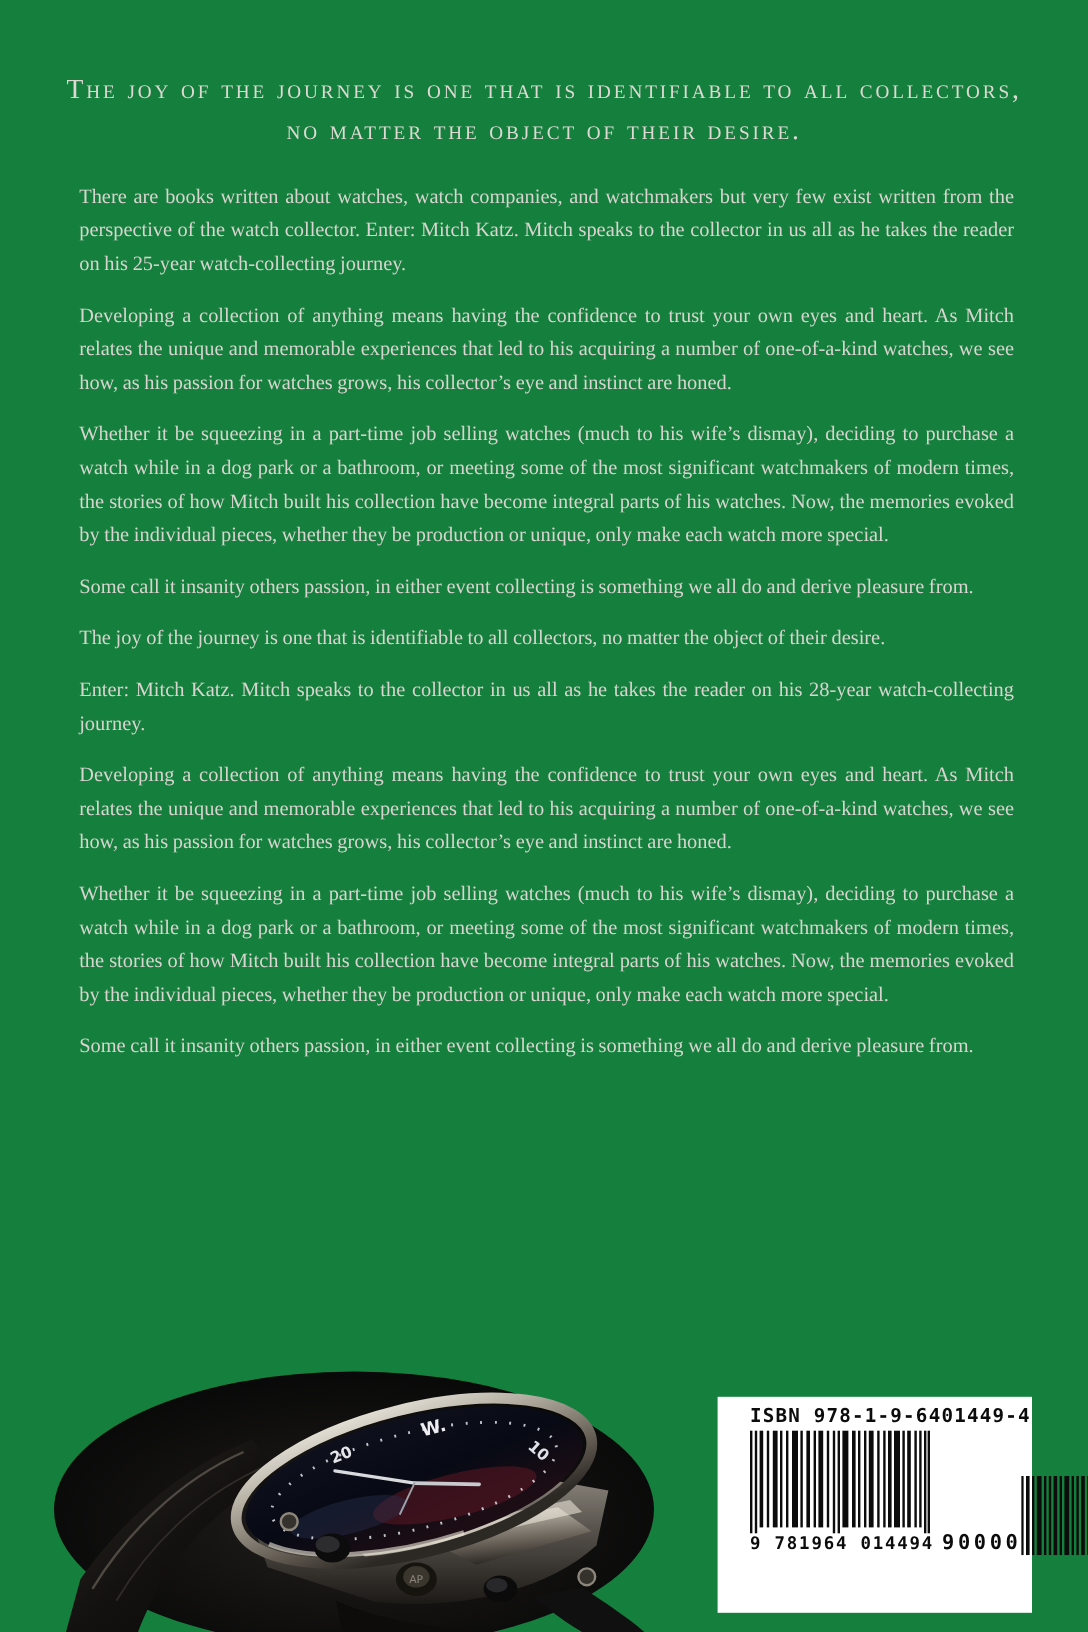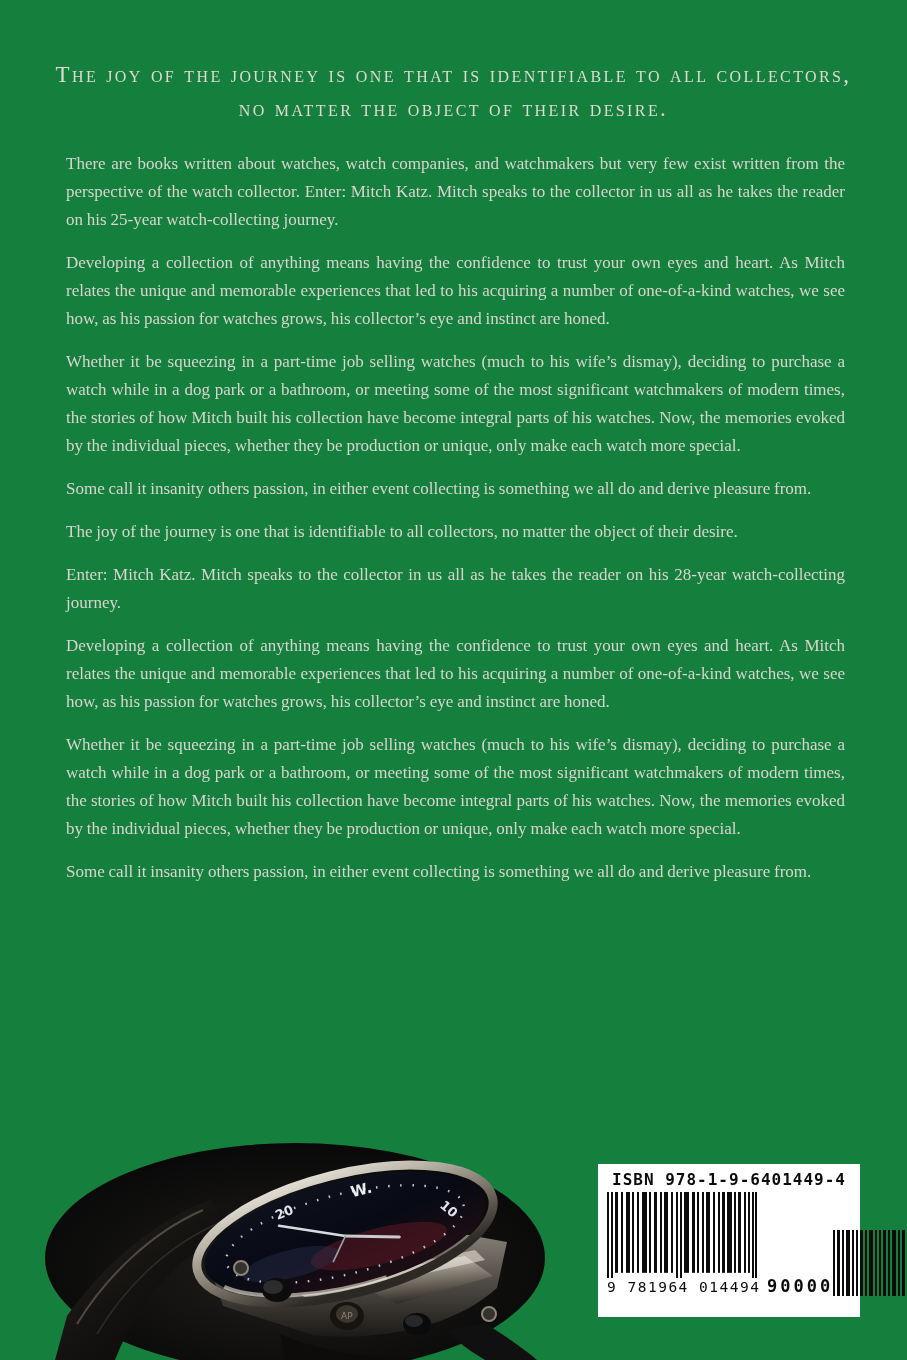--- a/index.html
+++ b/index.html
@@ -28,35 +28,35 @@
     margin-top:12px;
   }
   .body-text p { margin:0 0 15px 0; }
   
   .watch-area {
     position:absolute; left:45px; top:1138px; width:500px; height:222px;
   }
   .watch-area svg { display:block; width:100%; height:100%; }
   
   .barcode {
-    position:absolute; left:598px; top:1164px; width:262px; height:153px;
+    position:absolute; left:598px; top:1164px; width:262px; height:180px;
     background:#ffffff; color:#0c0c0c;
     font-family:"DejaVu Sans Mono", monospace;
-    box-sizing:border-box; padding:6px 9px 0 9px;
+    box-sizing:border-box; padding:6px 9px 0 27px;
   }
   .isbn-line {
     font-size:16px; line-height:20px; text-align:center;
     letter-spacing:1px; white-space:nowrap; font-weight:bold;
   }
   .bars-row { display:flex; margin-top:2px; }
   .main-col { width:150px; }
   .main-bars { display:block; width:150px; height:86px; }
   .digits {
     font-size:14.5px; line-height:17px; letter-spacing:1.5px;
-    white-space:nowrap; margin-top:1px; font-weight:normal;
+    white-space:nowrap; margin-top:1px; font-weight:bold;
   }
   .addon-col {
     flex:1; margin-left:10px;
     display:flex; flex-direction:row; align-items:flex-end;
   }
   .price {
     font-size:17px; line-height:19px; letter-spacing:3px;
     font-weight:bold; white-space:nowrap;
   }
   .addon-bars { display:block; width:78px; height:66px; margin-top:2px; margin-right:2px; }

